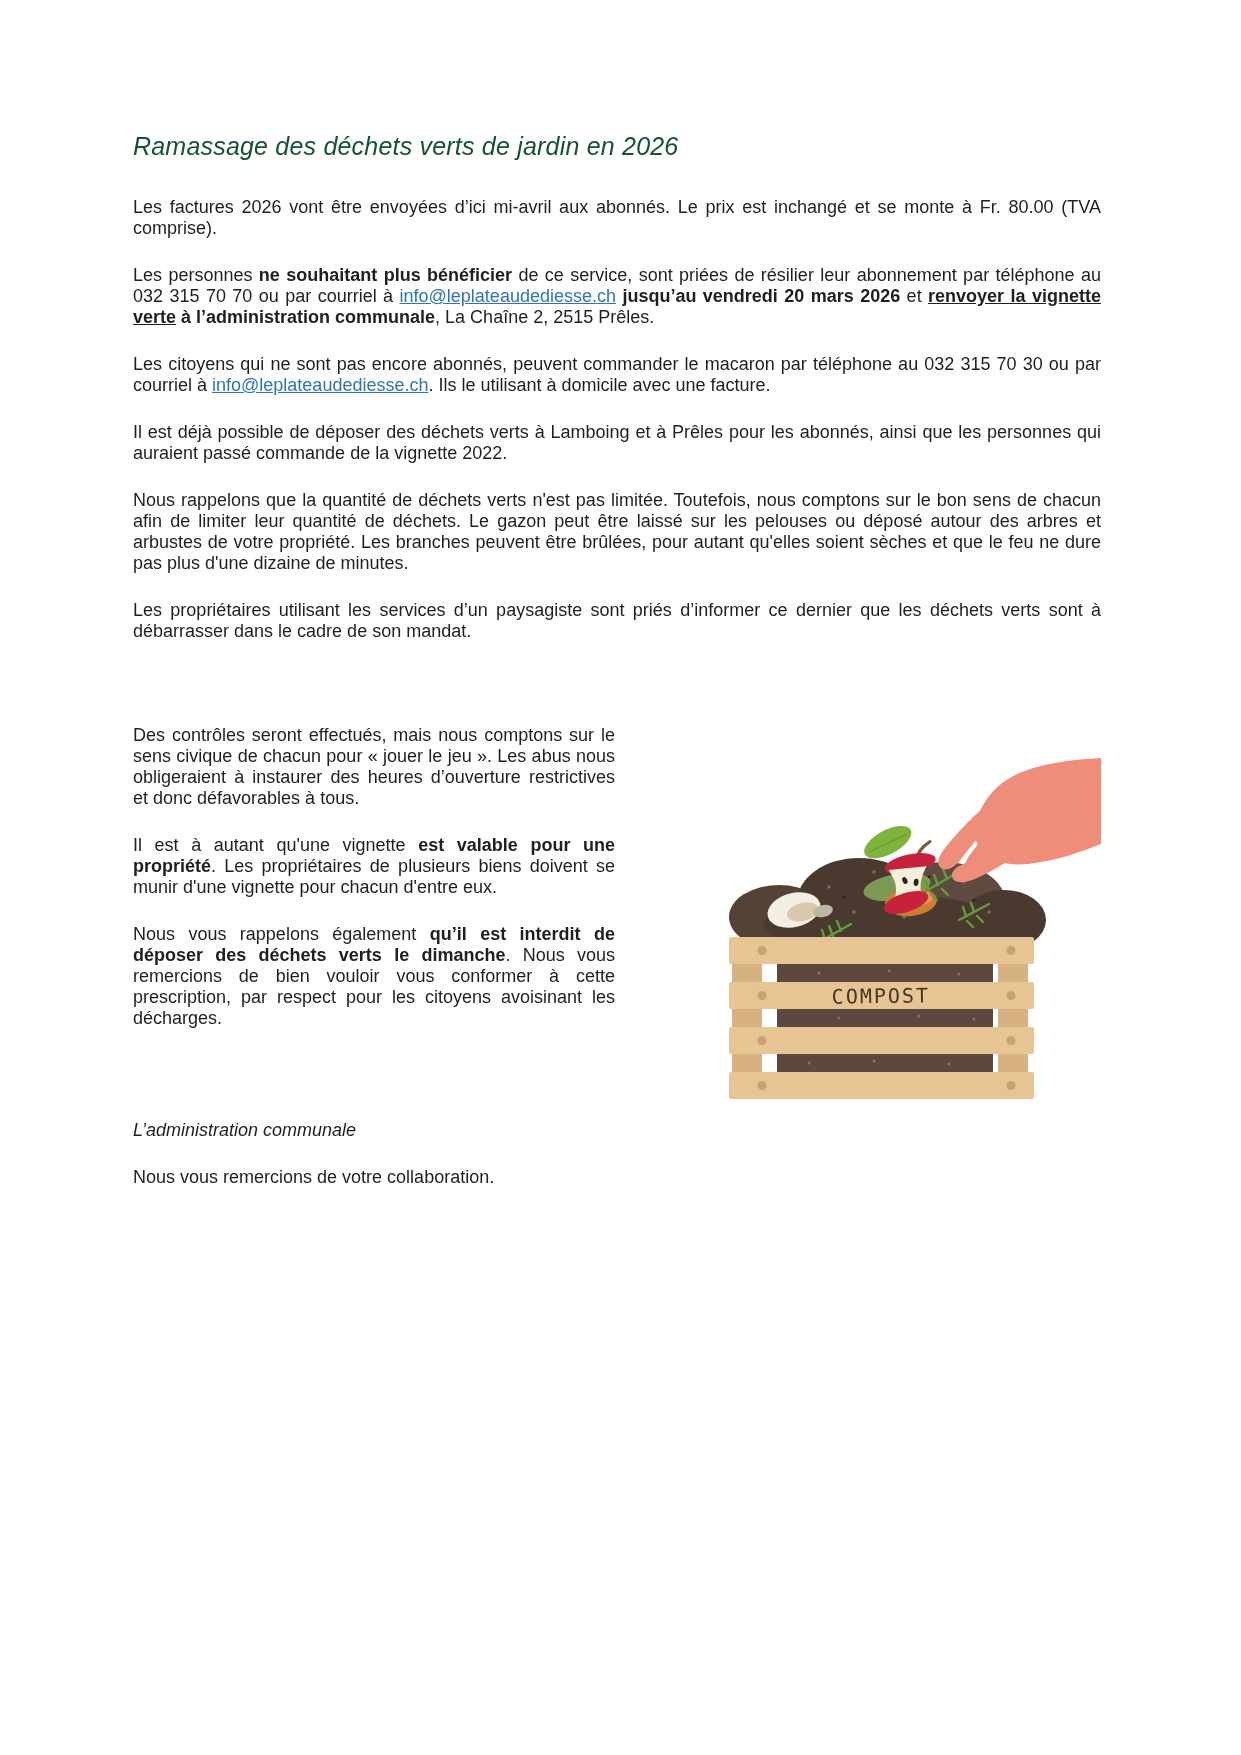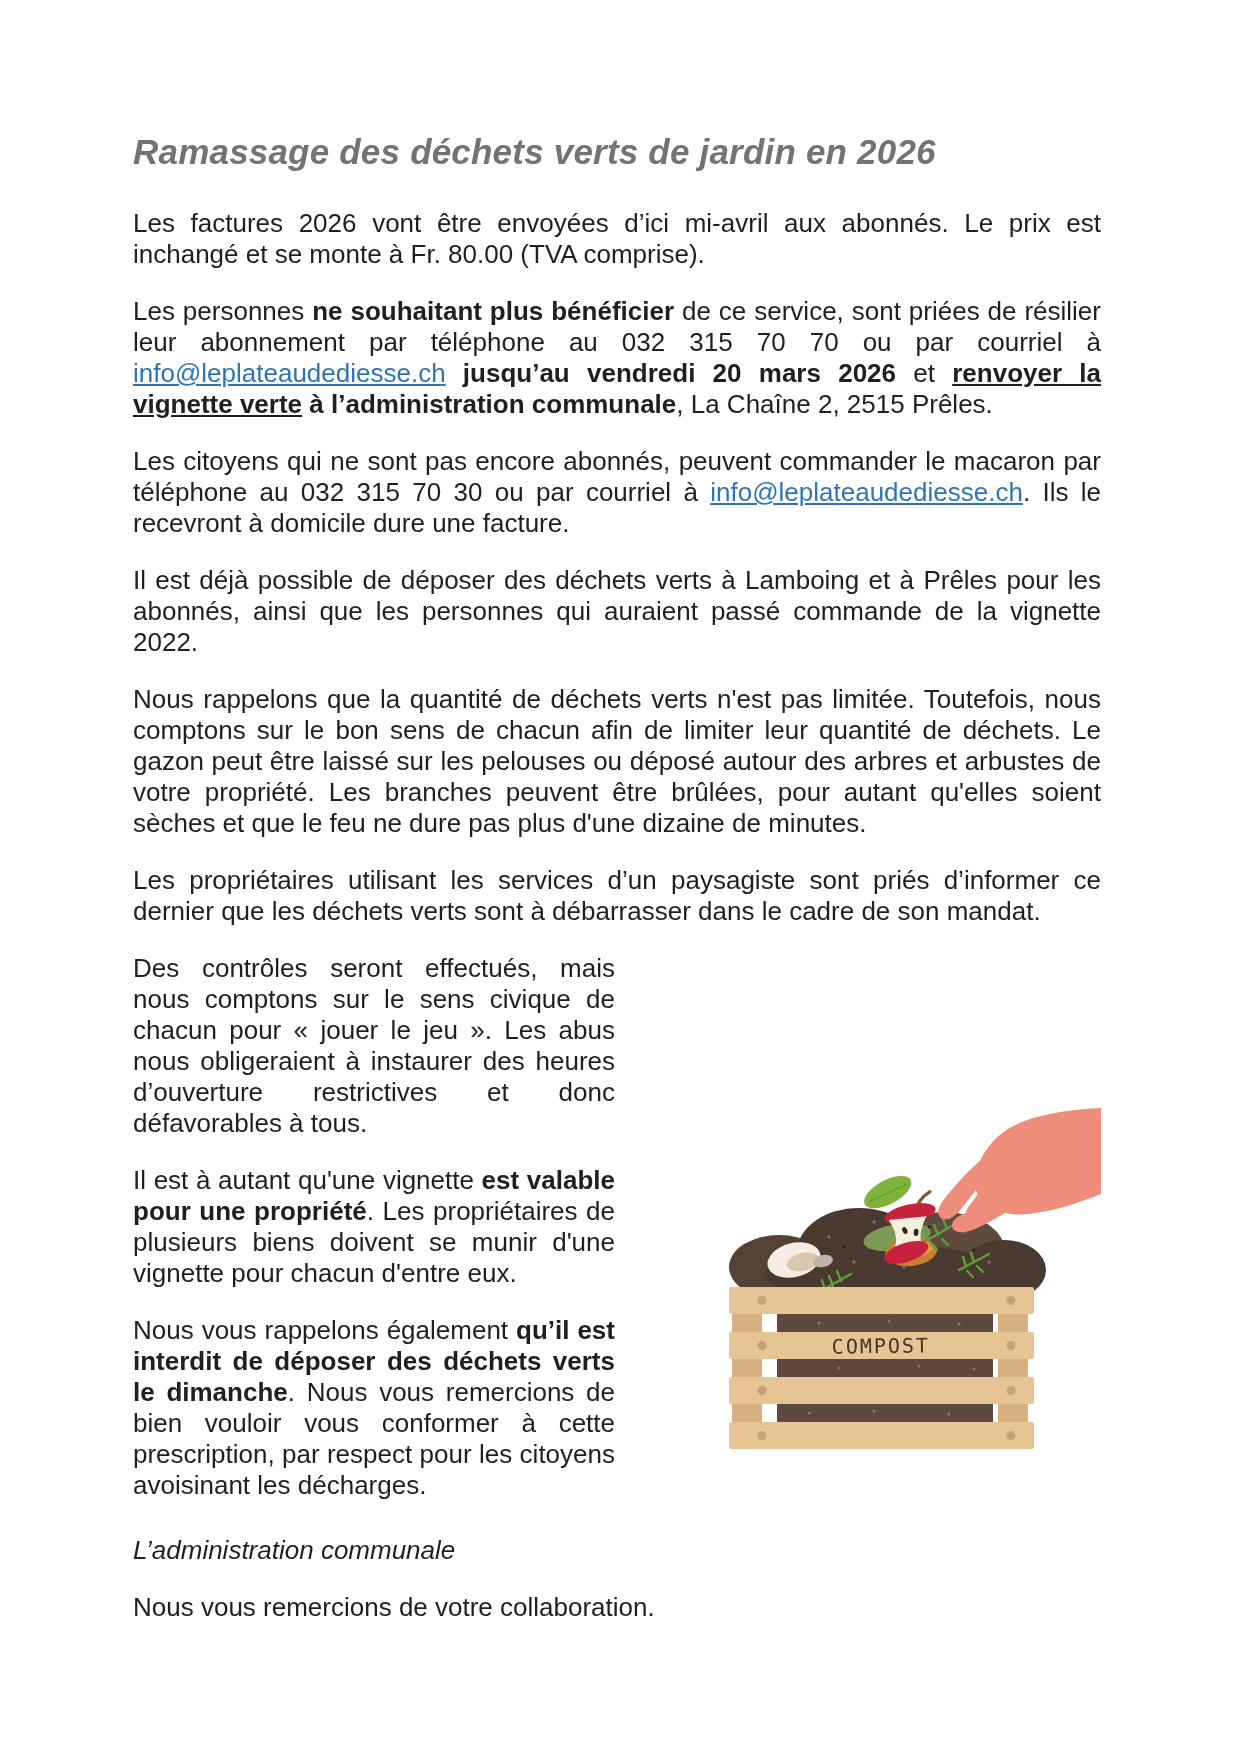--- a/index.html
+++ b/index.html
@@ -21,25 +21,25 @@
     --compost-label:#453527;
   }
   html,body{margin:0;padding:0;background:#ffffff;}
   .page{
     width:1241px;height:1755px;box-sizing:border-box;background:#fff;
     padding:132px 140px 0 133px;position:relative;overflow:hidden;
     font-family:"Liberation Sans","DejaVu Sans",sans-serif;
     color:var(--text);
   }
   .doc-title{
-    font-size:35px;font-weight:bold;font-style:italic;
-    margin:0 0 36px 0;color:#737373;letter-spacing:0.2px;
+    font-size:25px;font-weight:normal;font-style:italic;
+    margin:0 0 36px 0;color:#14532d;letter-spacing:0.2px;
   }
   .para{
-    font-size:26px;line-height:31px;margin:0 0 26px 0;
+    font-size:18px;line-height:21px;margin:0 0 26px 0;
     text-align:justify;
   }
   .para.tight{margin-bottom:0;}
   .para.red{color:var(--alert-red);}
   .para.italic{font-style:italic;}
   .para .b{font-weight:bold;}
   .para .u{text-decoration:underline;}
   .para a.email-link{color:var(--link-blue);cursor:pointer;}
   .columns{display:flex;align-items:center;}
   .col-text{width:482px;flex:0 0 auto;}
@@ -51,21 +51,21 @@
 </head>
 <body>
 
 <div class="page">
 
   <h1 class="doc-title">Ramassage des déchets verts de jardin en 2026</h1>
 
   <div>
       <p class="para"><span>Les factures 2026 vont être envoyées d’ici mi-avril aux abonnés. Le prix est inchangé et se monte à Fr. 80.00 (TVA comprise).</span></p>
       <p class="para"><span>Les personnes </span><span class="b">ne souhaitant plus bénéficier</span><span> de ce service, sont priées de résilier leur abonnement par téléphone au 032 315 70 70 ou par courriel à </span><a href="#" class="email-link">info@leplateaudediesse.ch</a><span> </span><span class="b">jusqu’au vendredi 20 mars 2026</span><span> et </span><span class="b u">renvoyer la vignette verte</span><span class="b"> à l’administration communale</span><span>, La Chaîne 2, 2515 Prêles.</span></p>
-      <p class="para"><span>Les citoyens qui ne sont pas encore abonnés, peuvent commander le macaron par téléphone au 032 315 70 30 ou par courriel à </span><a href="#" class="email-link">info@leplateaudediesse.ch</a><span>. Ils le recevront à domicile dure une facture.</span></p>
+      <p class="para"><span>Les citoyens qui ne sont pas encore abonnés, peuvent commander le macaron par téléphone au 032 315 70 30 ou par courriel à </span><a href="#" class="email-link">info@leplateaudediesse.ch</a><span>. Ils le utilisant à domicile avec une facture.</span></p>
       <p class="para"><span>Il est déjà possible de déposer des déchets verts à Lamboing et à Prêles pour les abonnés, ainsi que les personnes qui auraient passé commande de la vignette 2022.</span></p>
       <p class="para"><span>Nous rappelons que la quantité de déchets verts n'est pas limitée. Toutefois, nous comptons sur le bon sens de chacun afin de limiter leur quantité de déchets. Le gazon peut être laissé sur les pelouses ou déposé autour des arbres et arbustes de votre propriété. Les branches peuvent être brûlées, pour autant qu'elles soient sèches et que le feu ne dure pas plus d'une dizaine de minutes.</span></p>
       <p class="para"><span>Les propriétaires utilisant les services d’un paysagiste sont priés d’informer ce dernier que les déchets verts sont à débarrasser dans le cadre de son mandat.</span></p>
     </div>
 
   <div class="columns">
     <div class="col-text">
         <p class="para"><span>Des contrôles seront effectués, mais nous comptons sur le sens civique de chacun pour « jouer le jeu ». Les abus nous obligeraient à instaurer des heures d’ouverture restrictives et donc défavorables à tous.</span></p>
         <p class="para"><span>Il est à autant qu'une vignette </span><span class="b">est valable pour une propriété</span><span>. Les propriétaires de plusieurs biens doivent se munir d'une vignette pour chacun d'entre eux.</span></p>
         <p class="para"><span>Nous vous rappelons également </span><span class="b">qu’il est interdit de déposer des déchets verts le dimanche</span><span>. Nous vous remercions de bien vouloir vous conformer à cette prescription, par respect pour les citoyens avoisinant les décharges.</span></p>

